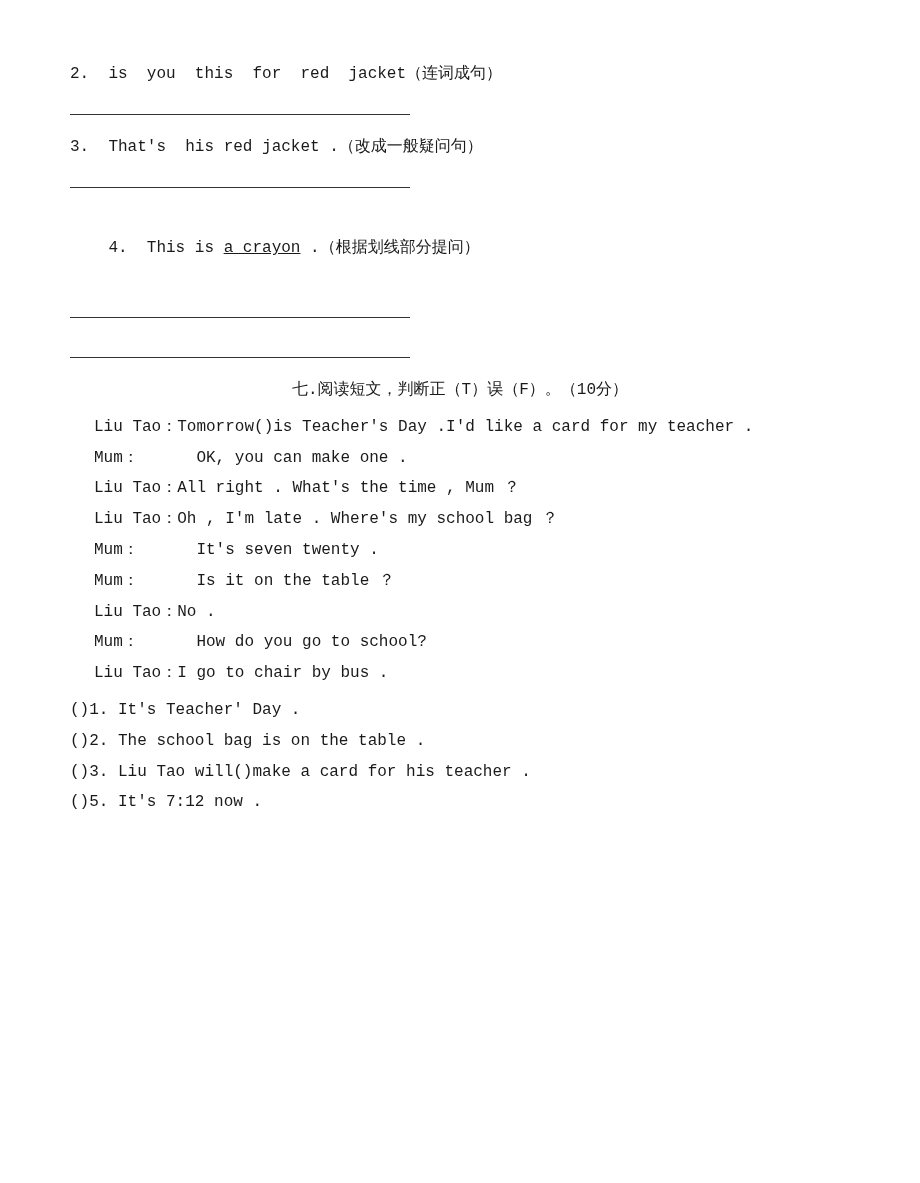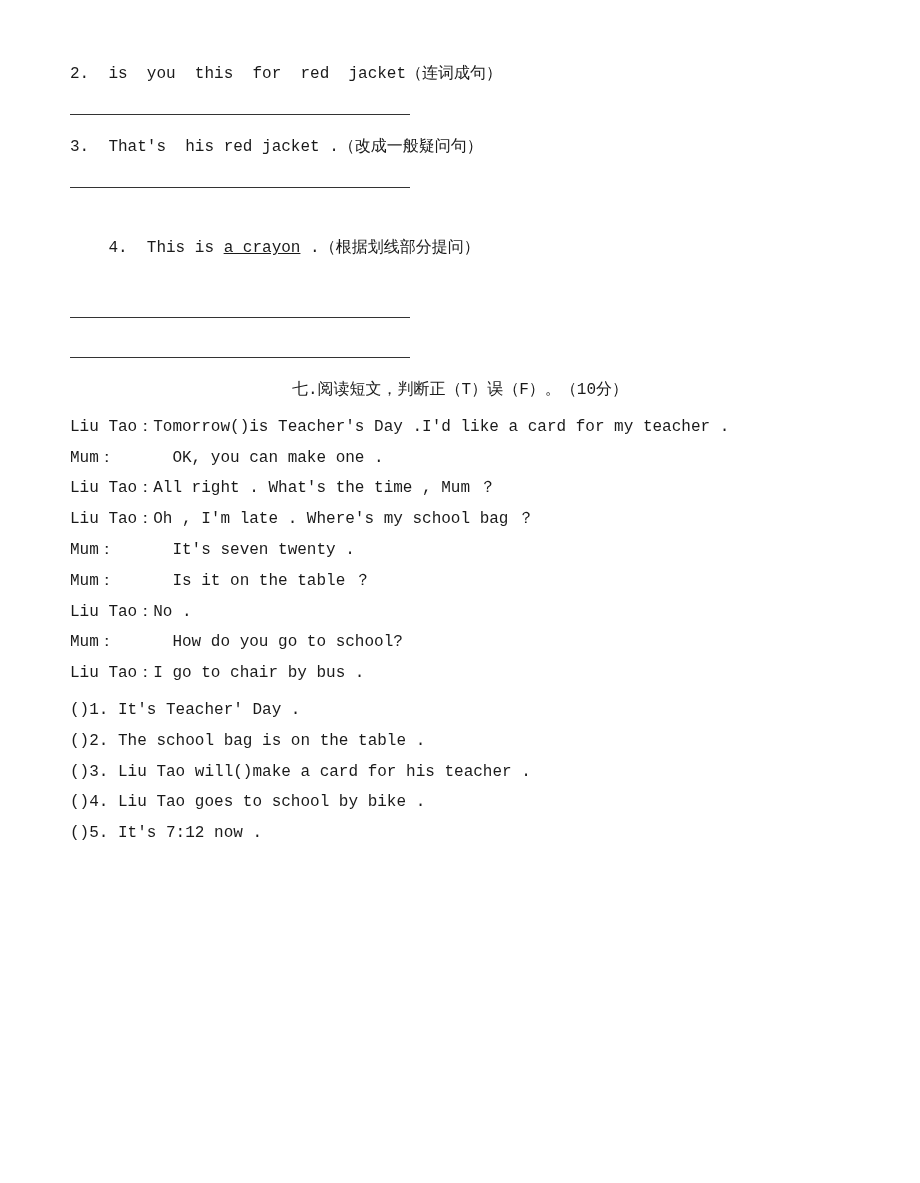--- a/index.html
+++ b/index.html
@@ -36,20 +36,21 @@
       text-decoration: underline;
     }
     .section-header {
       margin-top: 18px;
       margin-bottom: 8px;
       text-align: center;
     }
     .dialogue-line {
       margin-bottom: 2px;
       white-space: pre-wrap;
+      margin-left: 24px;
     }
     .judgment-line {
       margin-bottom: 2px;
       white-space: pre-wrap;
     }
   </style>
 </head>
 <body>
 
 <div class="section">
@@ -86,15 +87,14 @@
   <div class="dialogue-line">Mum：      Is it on the table ？</div>
   <div class="dialogue-line">Liu Tao：No .</div>
   <div class="dialogue-line">Mum：      How do you go to school?</div>
   <div class="dialogue-line">Liu Tao：I go to chair by bus .</div>
 </div>
 
 <div style="margin-top: 8px;">
   <div class="judgment-line">()1. It's Teacher' Day .</div>
   <div class="judgment-line">()2. The school bag is on the table .</div>
   <div class="judgment-line">()3. Liu Tao will()make a card for his teacher .</div>
-  <div class="judgment-line">()4. Liu Tao goes to school by bike .</div>
   <div class="judgment-line">()5. It's 7:12 now .</div>
 </div>
 
 </body></html>

